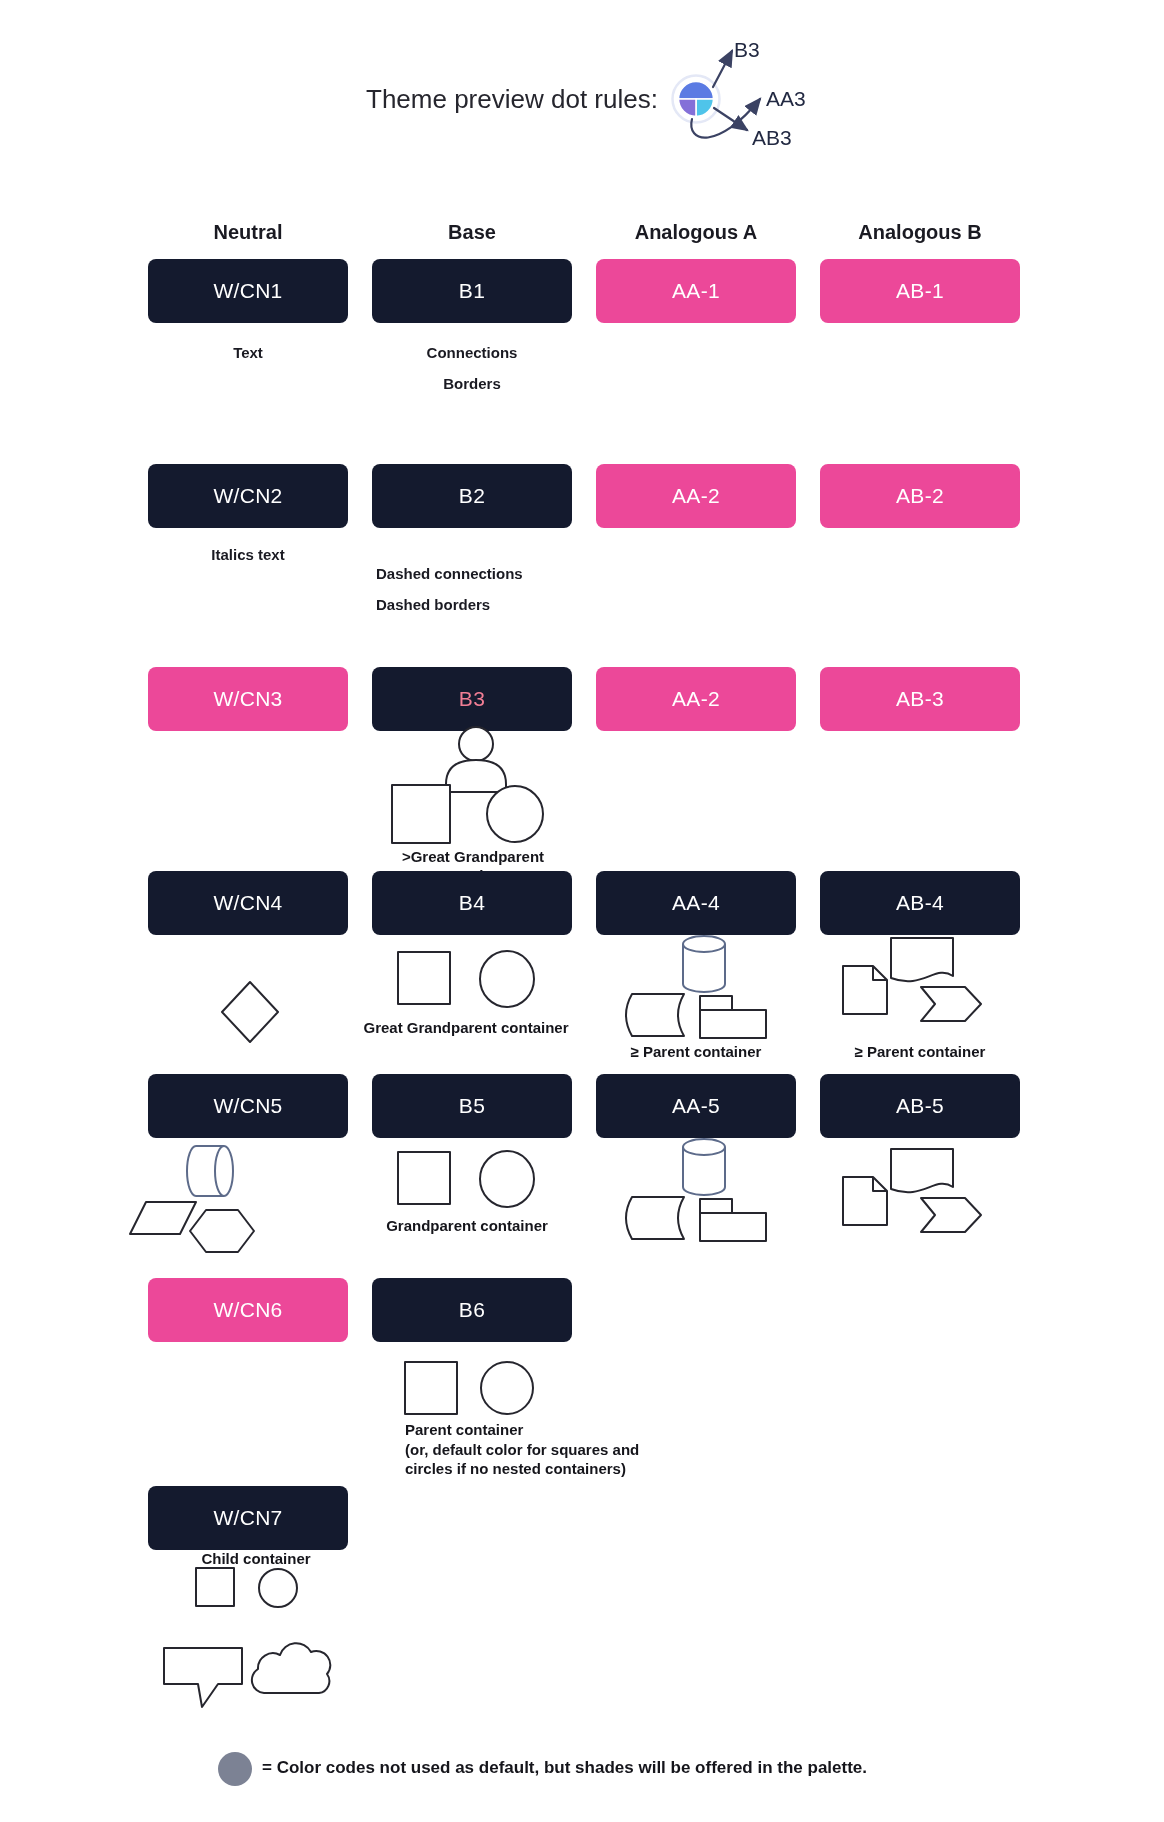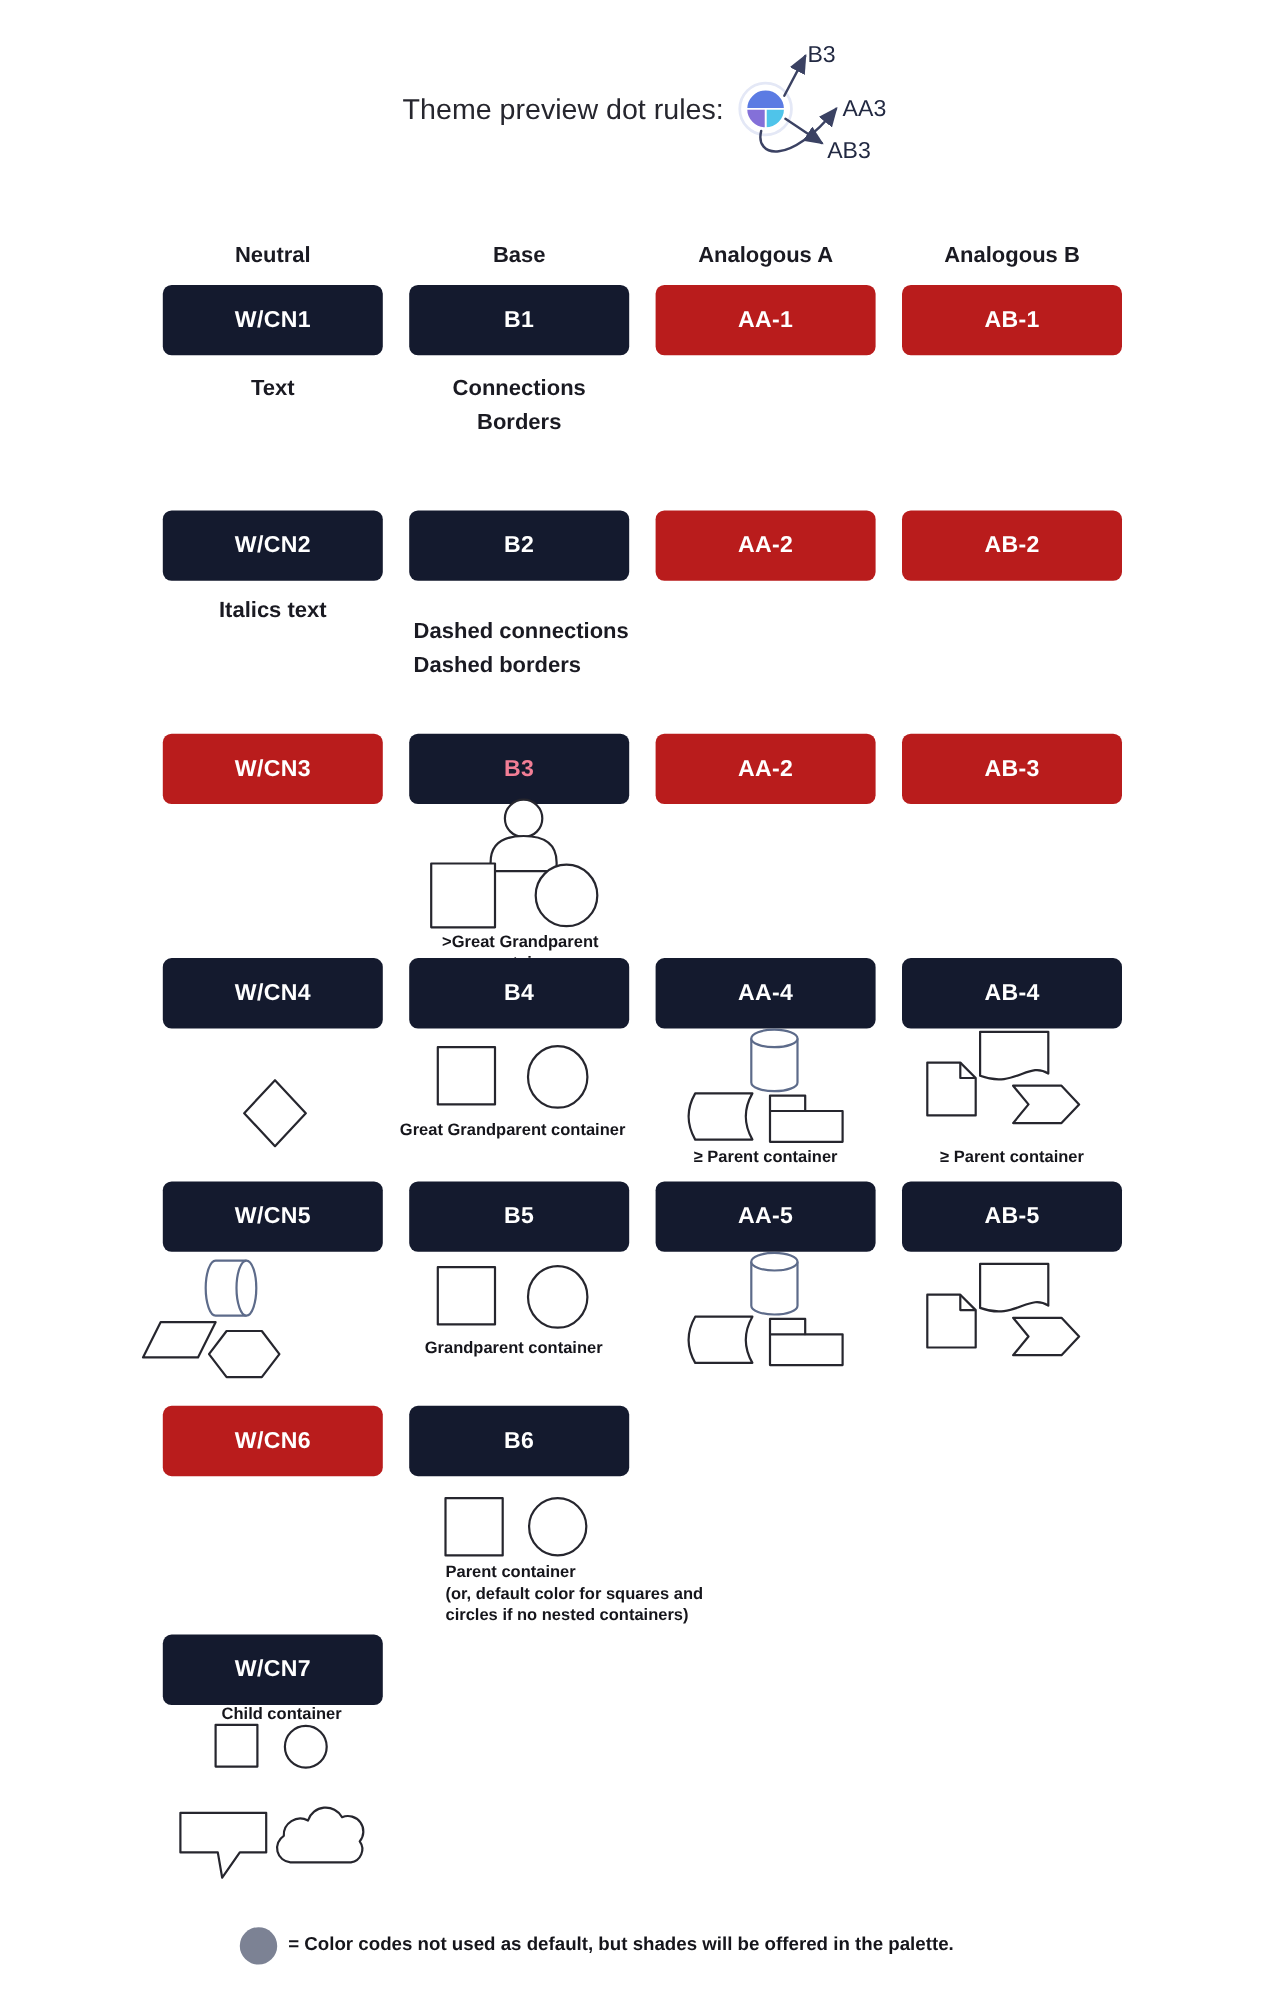--- a/index.html
+++ b/index.html
@@ -8,26 +8,26 @@
 
   .title{position:absolute;left:366px;top:84px;font-size:26px;font-weight:400;color:#26262e;}
 
   .dot-label{position:absolute;font-size:21px;font-weight:500;color:#222942;line-height:24px;}
 
   .col-header{position:absolute;width:200px;text-align:center;font-size:20px;
               font-weight:700;color:#1a1a22;top:221px;}
 
   .swatch{position:absolute;width:200px;height:64px;border-radius:8px;
           display:flex;align-items:center;justify-content:center;
-          color:#ffffff;font-size:21px;font-weight:700;letter-spacing:.3px;}
+          color:#ffffff;font-size:21px;font-weight:400;letter-spacing:.3px;}
   .swatch.dark{background:#141a2e;}
-  .swatch.gray{background:#b91c1c;}
+  .swatch.gray{background:#ec4899;}
   .swatch.pink{color:#f27e95;}
 
-  .caption{position:absolute;font-size:20px;font-weight:700;color:#1a1a22;
+  .caption{position:absolute;font-size:15px;font-weight:700;color:#1a1a22;
            line-height:24px;text-align:center;}
   .caption.left{text-align:left;}
   .caption-sm{position:absolute;font-size:15px;font-weight:700;color:#15151b;
               line-height:19px;text-align:center;}
   .caption-sm.left{text-align:left;margin-left:33px;}
 
   svg.cluster{position:absolute;overflow:visible;}
   .shape{fill:#fff;stroke:#26262e;stroke-width:2;stroke-linejoin:round;}
   .shape.slate{stroke:#5d6b8a;}
 

